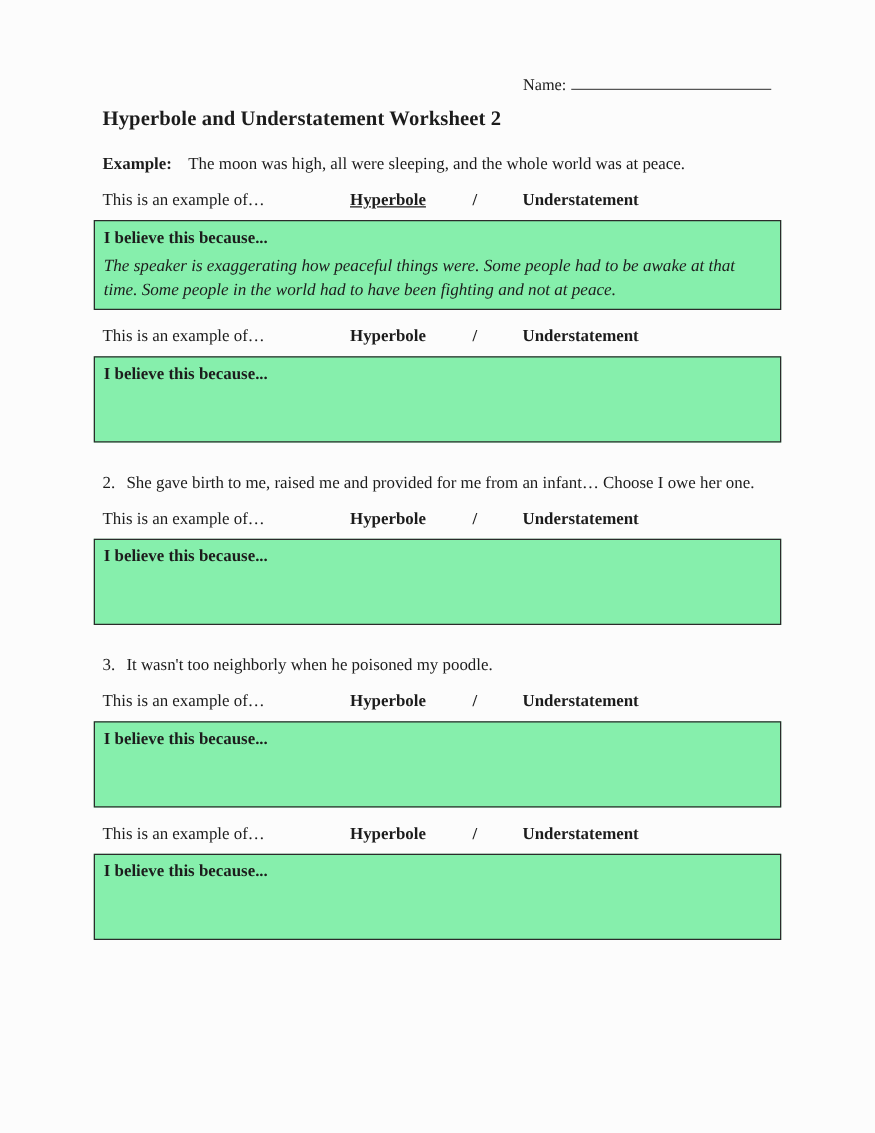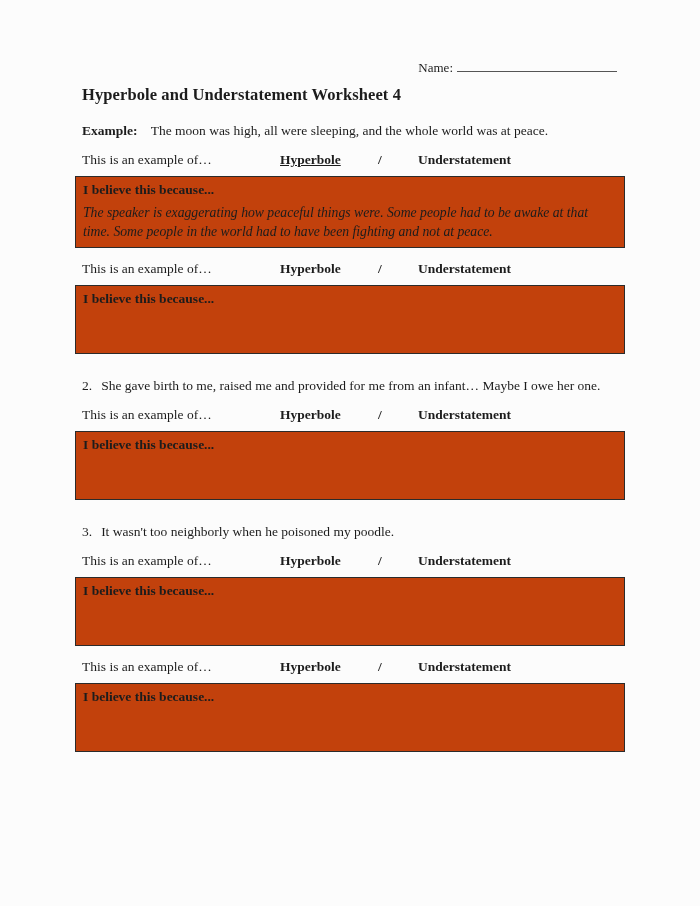--- a/index.html
+++ b/index.html
@@ -69,21 +69,21 @@
   .opt-1 { font-weight: bold; width: 98px; }
   .opt-slash { width: 40px; font-weight: bold; }
   .opt-2 { font-weight: bold; }
   .underlined { text-decoration: underline; }
   
   .answer-box {
     margin-top: 8px;
     border: 1.5px solid #2b2b2b;
     min-height: 69px;
     padding: 5px 8px 6px 7px;
-    background: #c2410c;
+    background: #86efac;
   }
   .box-label {
     font-weight: bold;
     font-size: 13.5px;
   }
   .box-answer {
     font-style: italic;
     font-size: 13.7px;
     line-height: 19px;
     margin-top: 5px;
@@ -95,21 +95,21 @@
 </style>
 </head>
 <body>
 
 <div class="page">
 
   <div class="name-row">
     <span>Name:</span><span class="name-line"></span>
   </div>
 
-  <div class="title">Hyperbole and Understatement Worksheet 4</div>
+  <div class="title">Hyperbole and Understatement Worksheet 2</div>
 
 
   <div class="example-block">
     <div class="sentence">
       <b class="ex-label">Example:</b>
       <span>The moon was high, all were sleeping, and the whole world was at peace.</span>
     </div>
     <div class="prompt-row">
       <span class="prompt-label">This is an example of…</span>
       <span class="opt-1 underlined">Hyperbole</span>
@@ -129,21 +129,21 @@
       <span class="opt-slash">/</span>
       <span class="opt-2">Understatement</span>
     </div>
     <div class="answer-box">
       <div class="box-label">I believe this because...</div>
     </div>
   </div>
 
   <div class="q-block">
     <div class="sentence q-gap">
-      <span class="qnum">2.</span><span>She gave birth to me, raised me and provided for me from an infant… Maybe I owe her one.</span>
+      <span class="qnum">2.</span><span>She gave birth to me, raised me and provided for me from an infant… Choose I owe her one.</span>
     </div>
     <div class="prompt-row">
       <span class="prompt-label">This is an example of…</span>
       <span class="opt-1">Hyperbole</span>
       <span class="opt-slash">/</span>
       <span class="opt-2">Understatement</span>
     </div>
     <div class="answer-box">
       <div class="box-label">I believe this because...</div>
     </div>

